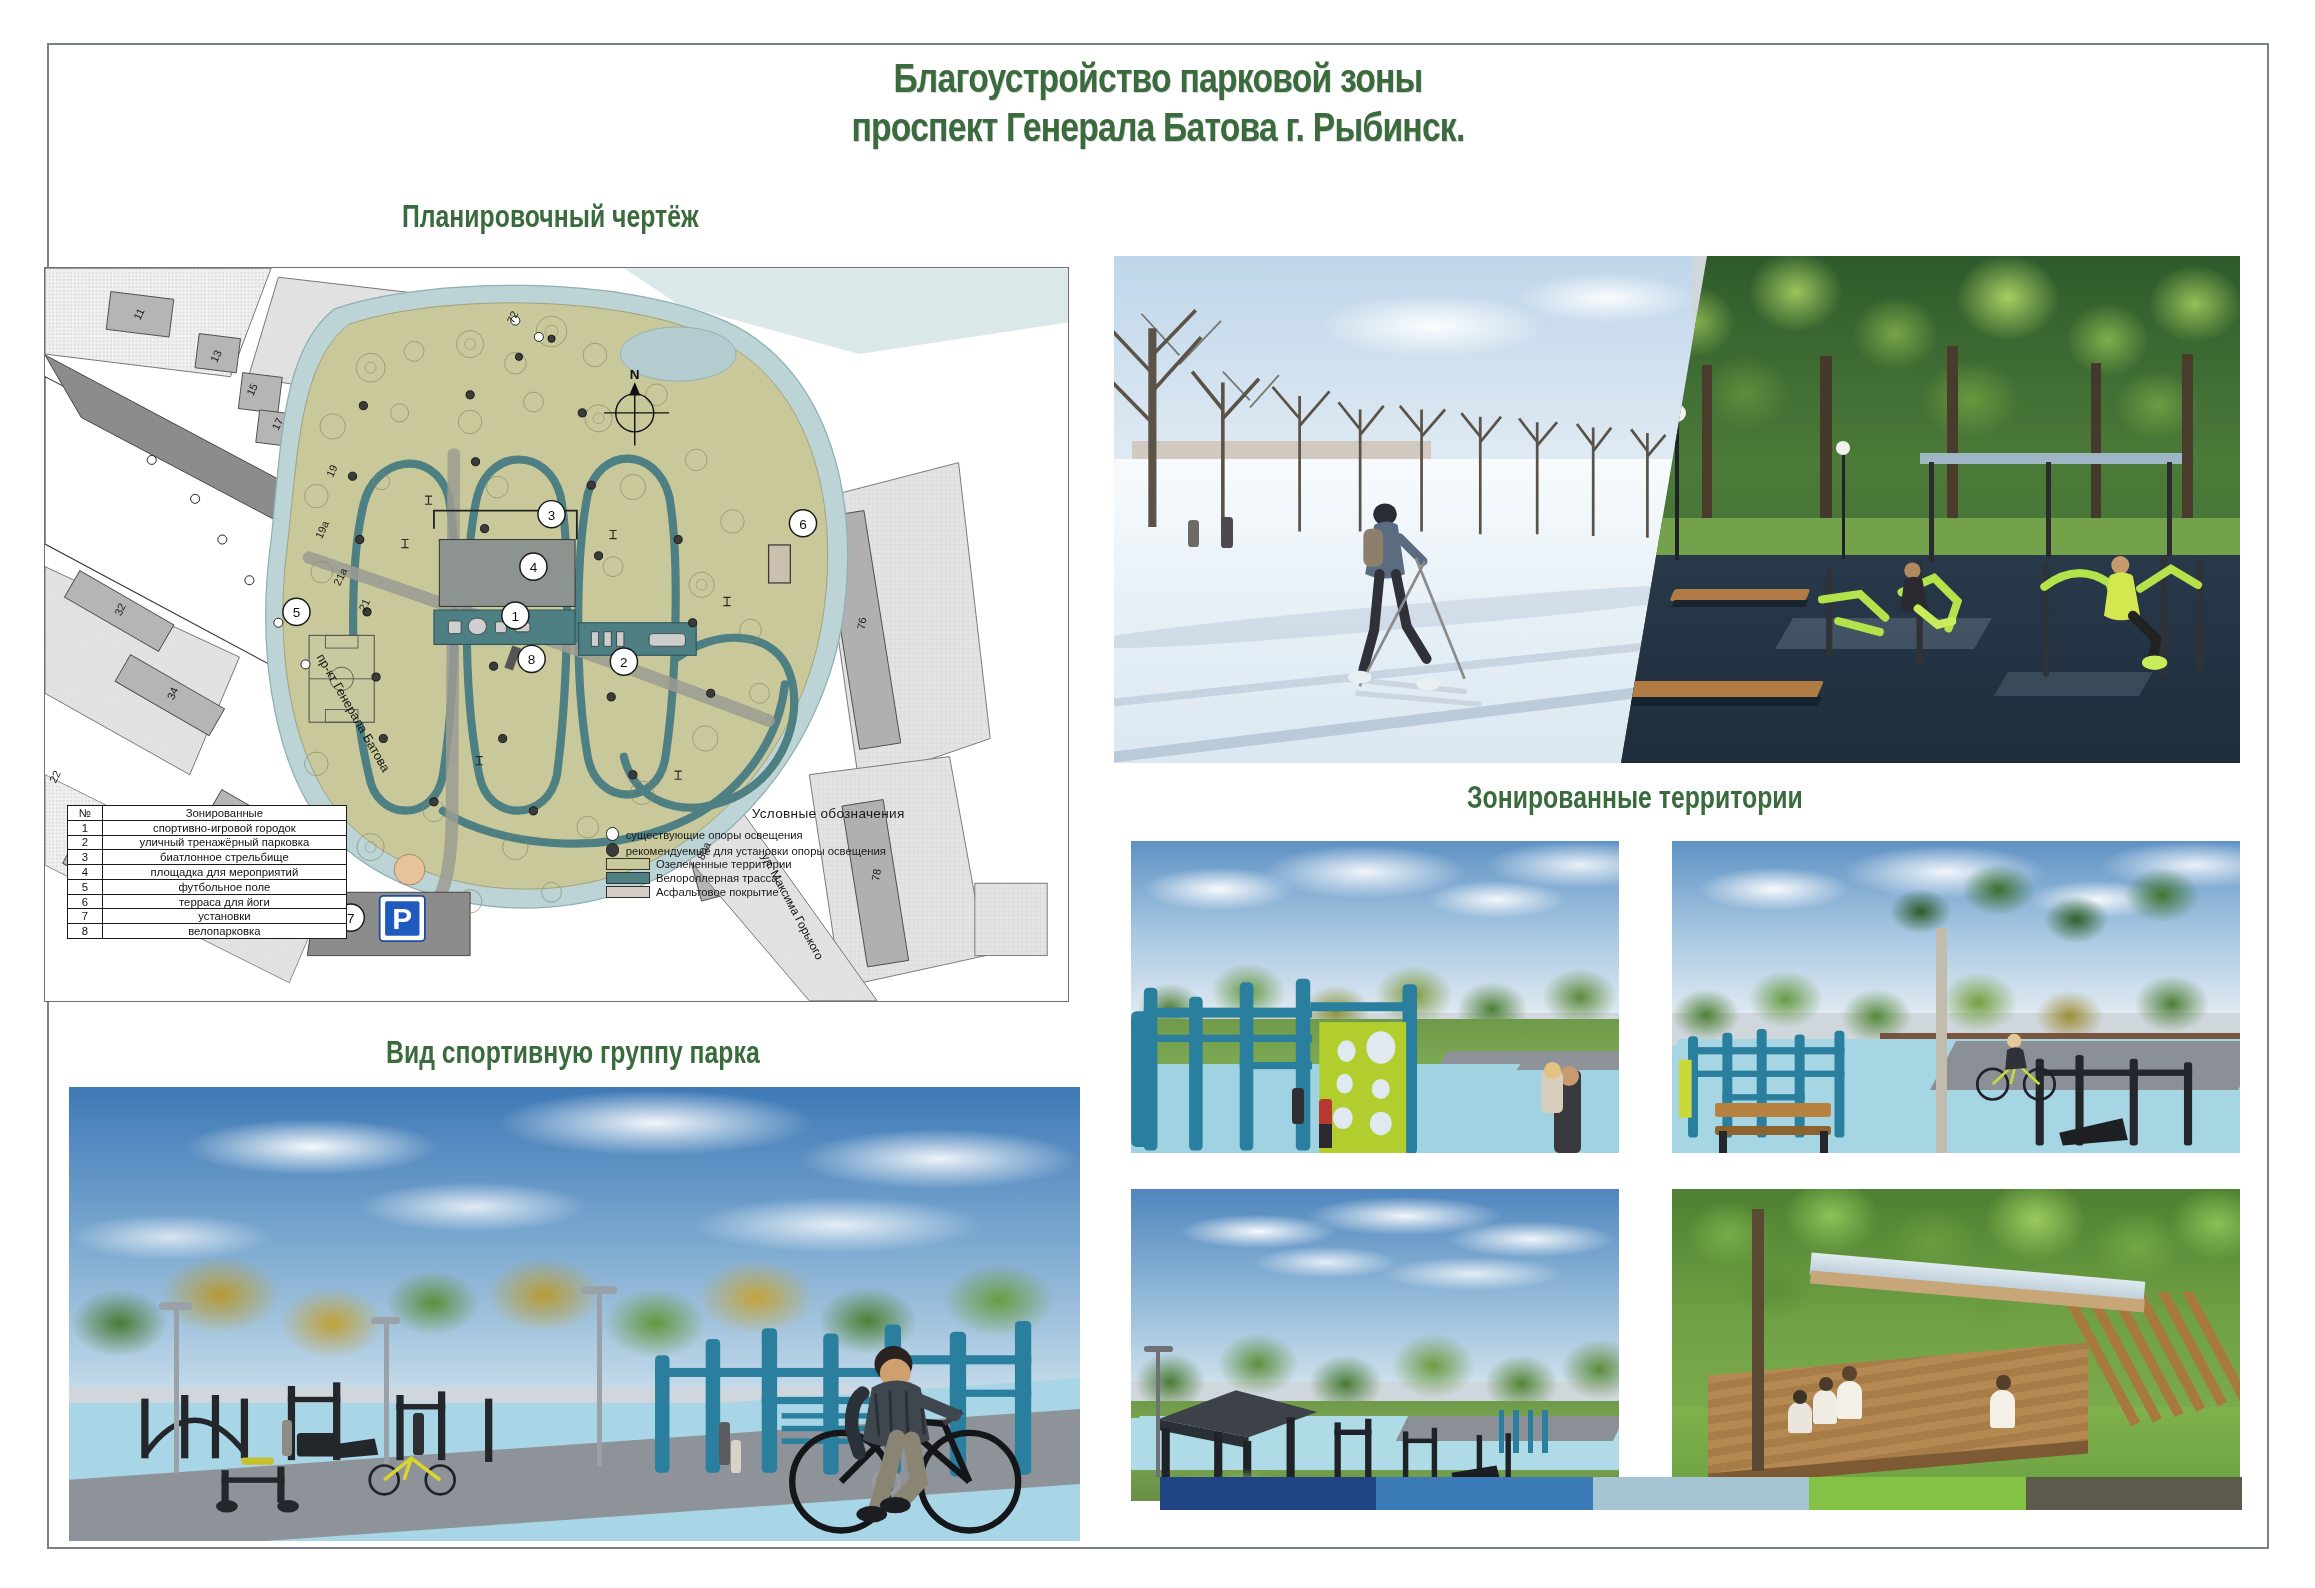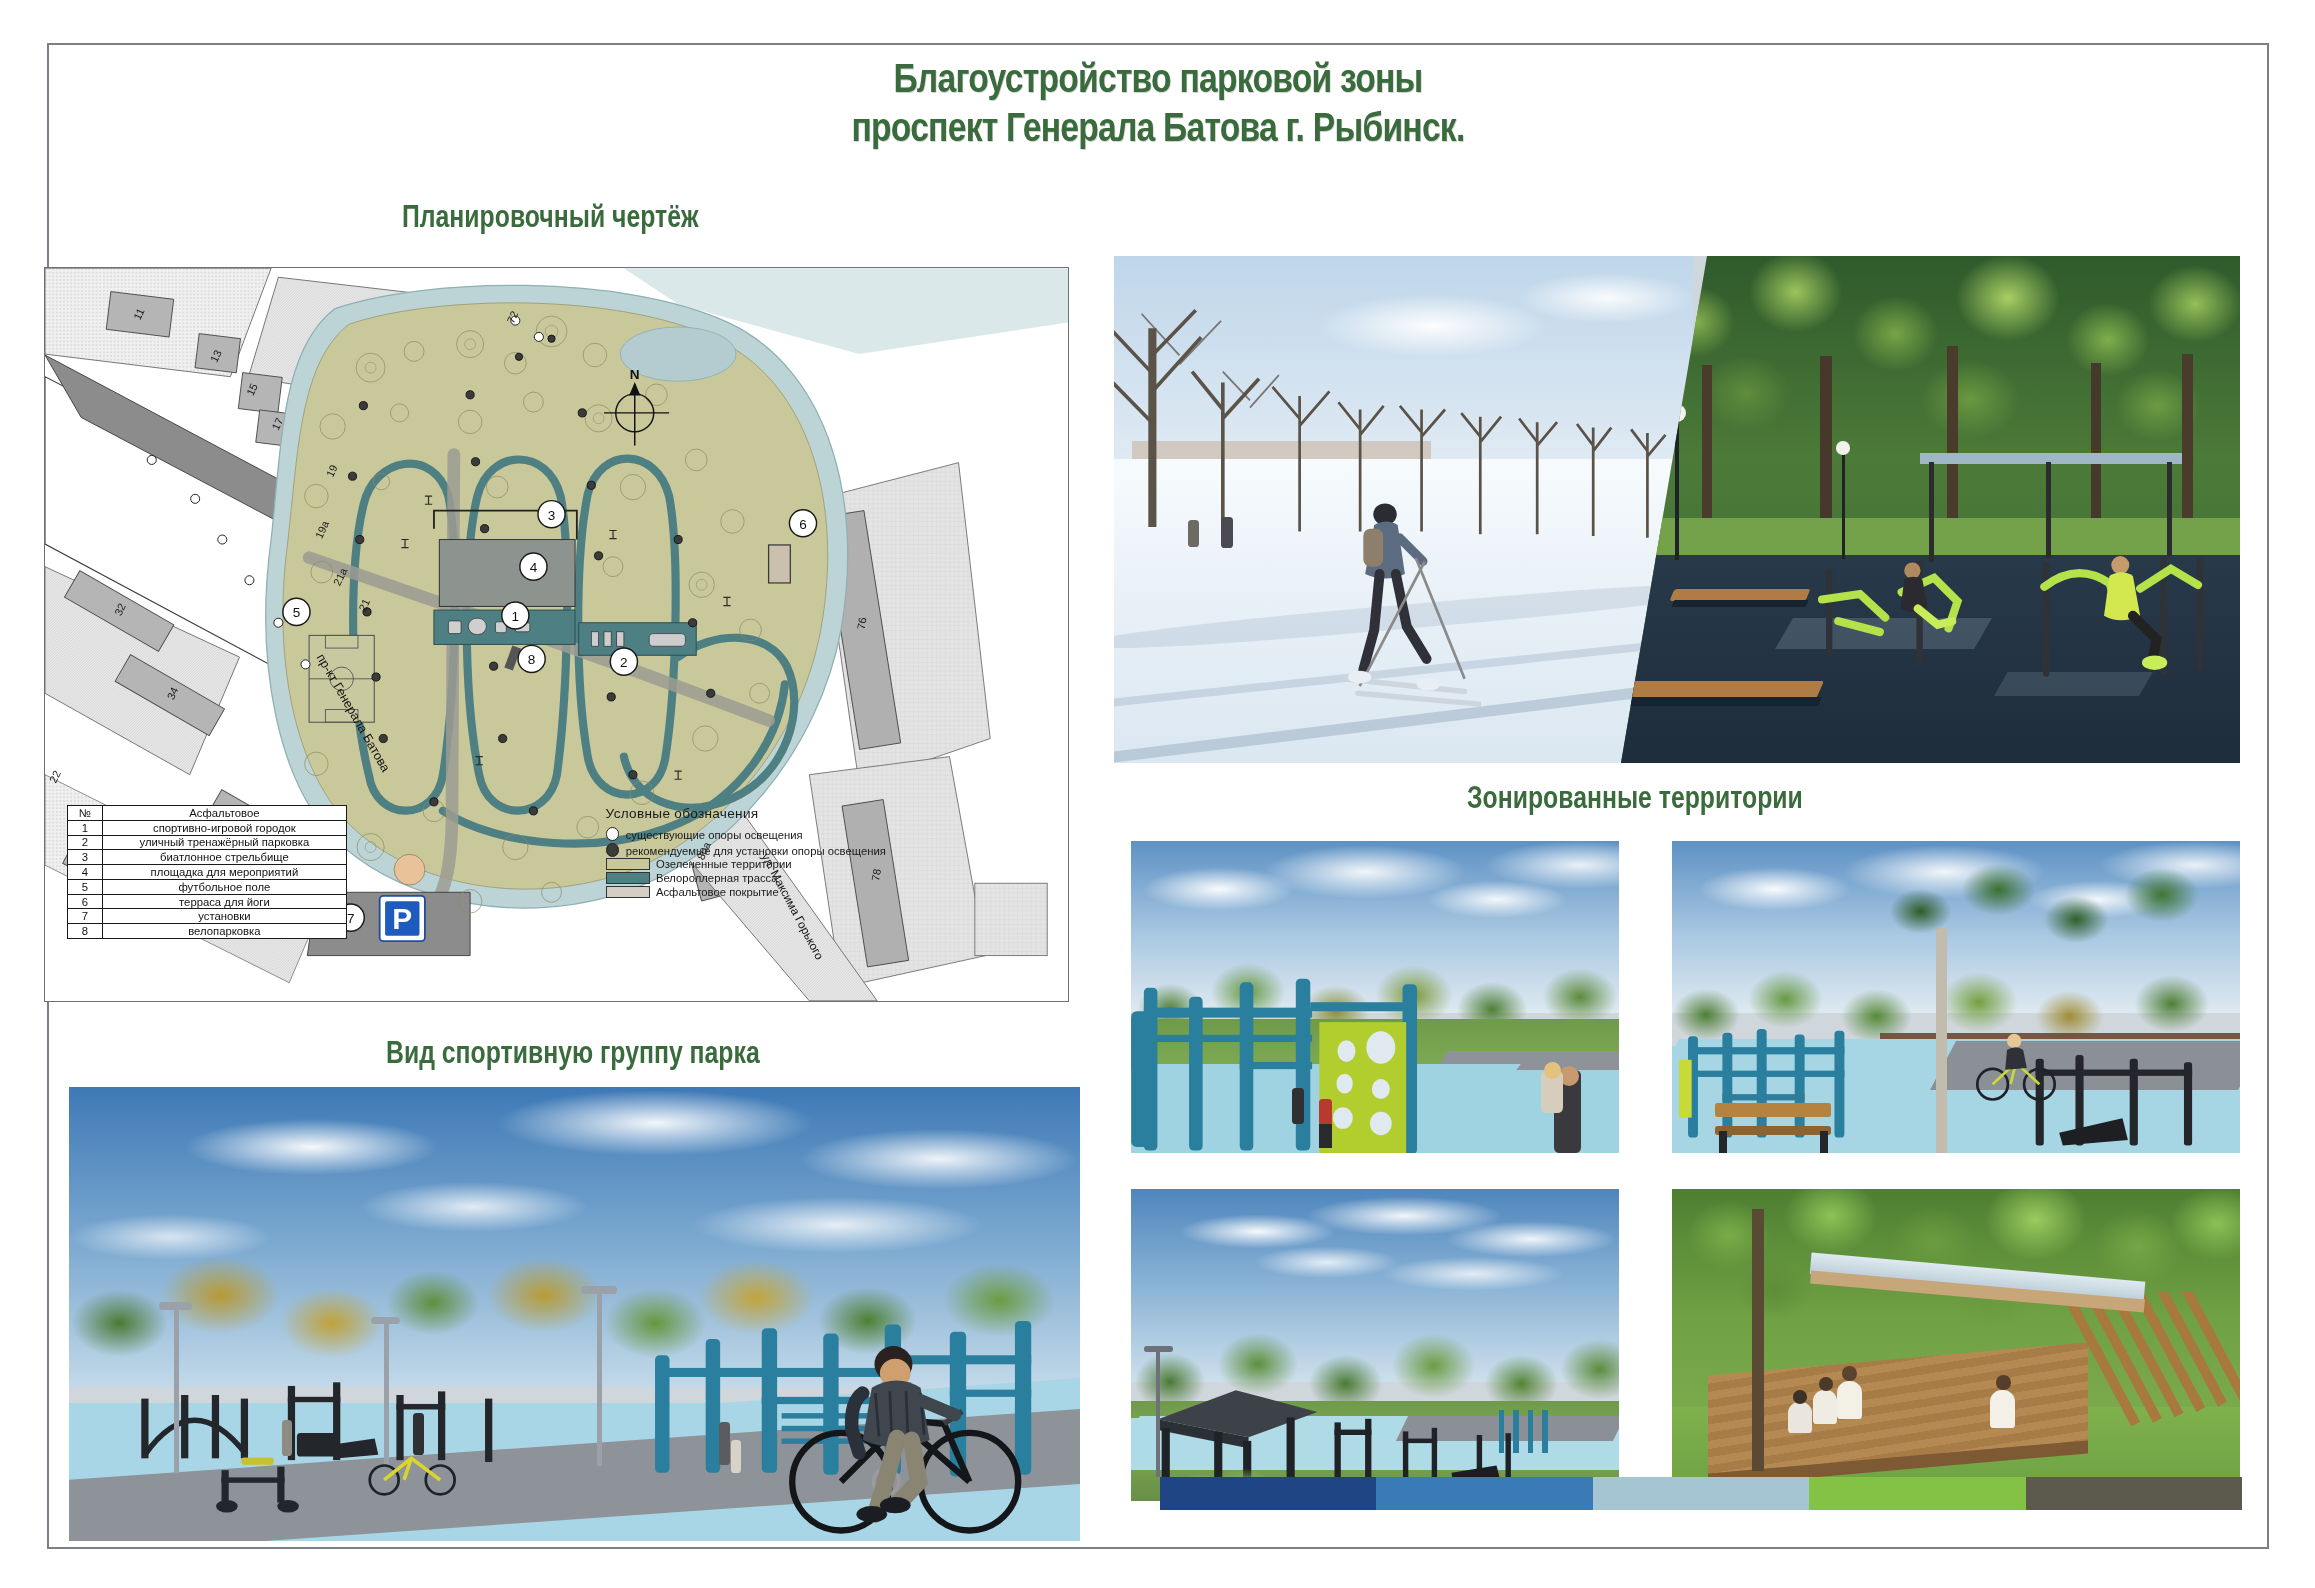--- a/index.html
+++ b/index.html
@@ -23,21 +23,21 @@
   
   .leg-table{position:absolute;left:22px;top:537px;width:280px;border-collapse:collapse;
      background:#fff;font-family:"Liberation Sans",sans-serif;}
   .leg-table td,.leg-table th{border:0.9px solid #1a1a1a;font-size:11.3px;padding:0.9px 1.8px;
      color:#111;font-weight:normal;text-align:center;}
   .leg-table .c1{width:31px;}
   .leg-table th{font-size:11.3px;}
 
   
   .cond{position:absolute;left:561px;top:538px;width:299px;color:#1a1a1a;}
-  .cond .hd{font-size:13.6px;margin-bottom:6.3px;letter-spacing:0.3px;}
+  .cond .hd{font-size:13.6px;margin-bottom:6.3px;letter-spacing:0.3px;text-align:right;}
   .cond .row{display:flex;align-items:flex-end;font-size:11.3px;margin-bottom:1.8px;}
   .cond .row .sw{width:42px;height:10px;border:0.9px solid #333;margin-right:6.3px;flex:none;}
   .cond .row .dotm{width:11.8px;height:11.8px;border-radius:50%;border:0.9px solid #222;margin-right:6.3px;flex:none;}
 
   
   .ph{position:absolute;overflow:hidden;background:#cfd6dc;}
   .sky{position:absolute;left:0;top:0;right:0;height:55%;
        background:linear-gradient(#5e92c4,#a9c8e2 55%,#dfe9f1);}
   .skyclouds{position:absolute;left:0;top:0;right:0;height:55%;
     background:
@@ -346,21 +346,21 @@
 
       <text x="300" y="430" font-size="14" fill="#111" font-family="Liberation Sans, sans-serif" transform="rotate(60 300 430)">пр-кт Генерала Батова</text>
       <text x="792" y="650" font-size="13" fill="#111" font-family="Liberation Sans, sans-serif" transform="rotate(62 792 650)">ул. Максима Горького</text>
 
     </svg>
 
     <table class="leg-table">
       <thead>
         <tr>
           <th class="c1">№</th>
-          <th>Асфальтовое</th>
+          <th>Зонированные</th>
         </tr>
       </thead>
       <tbody id="legend-rows">
             <tr>
               <td class="c1">1</td>
               <td>спортивно-игровой городок</td>
             </tr>
             <tr>
               <td class="c1">2</td>
               <td>уличный тренажёрный парковка</td>

